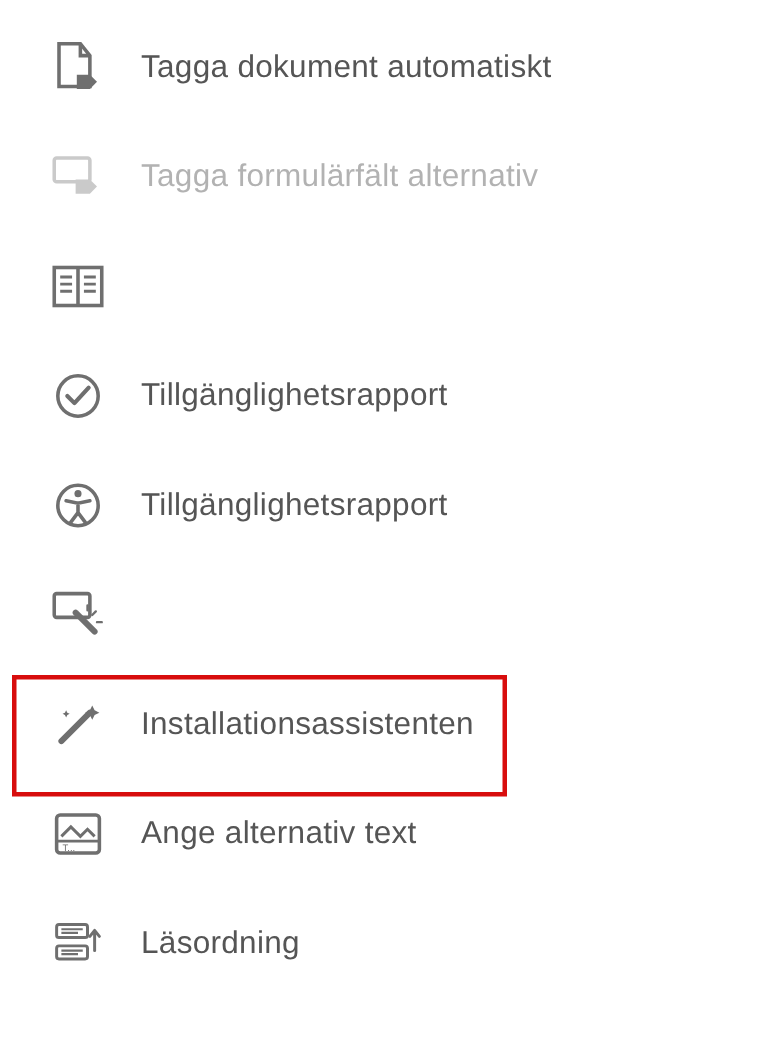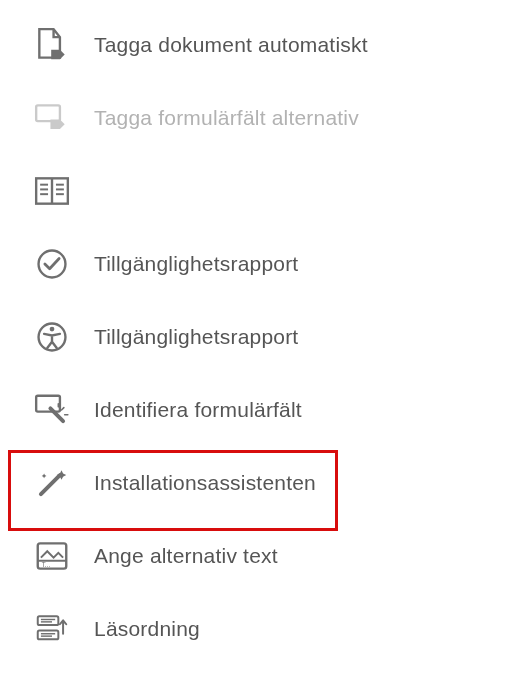--- a/index.html
+++ b/index.html
@@ -123,21 +123,20 @@
   </div>
 
   <div class="item">
     <span class="icon-box">
       <svg viewBox="0 0 48 48">
         <rect x="4" y="6" width="30" height="20" rx="2" fill="none" class="stroke-dark" stroke-width="3"></rect>
         <line x1="22" y1="22" x2="38" y2="38" class="stroke-dark" stroke-width="5" stroke-linecap="round"></line>
         <path d="M36 24 l3 -3 M40 30 l4 0 M32 20 l0 -4" class="stroke-dark" stroke-width="2" stroke-linecap="round"></path>
       </svg>
     </span>
-    <span class="label">Identifiera formulärfält</span>
   </div>
 
   <div class="item">
     <span class="icon-box">
       <svg viewBox="0 0 48 48">
         <line x1="10" y1="38" x2="34" y2="14" class="stroke-dark" stroke-width="5" stroke-linecap="round"></line>
         <path d="M36 8 l2 4 l4 2 l-4 2 l-2 4 l-2 -4 l-4 -2 l4 -2 Z" class="fill-dark"></path>
         <path d="M14 12 l1 2 l2 1 l-2 1 l-1 2 l-1 -2 l-2 -1 l2 -1 Z" class="fill-dark"></path>
       </svg>
     </span>

